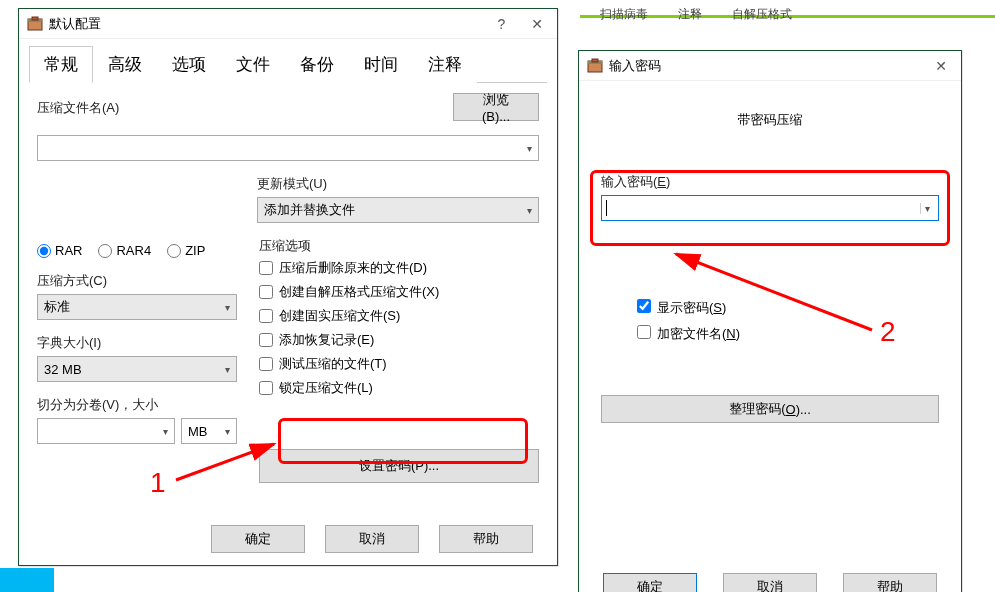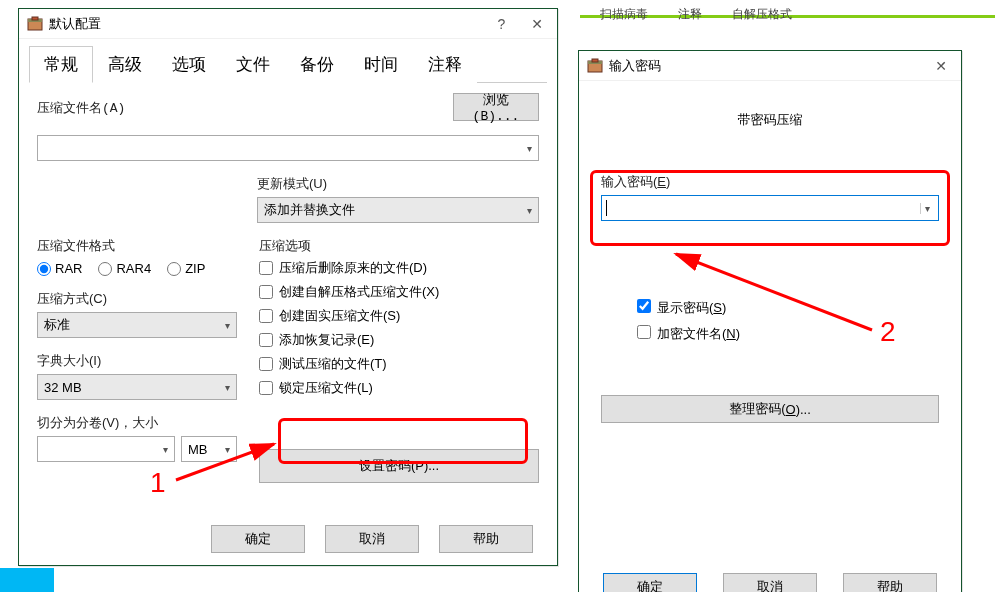--- a/index.html
+++ b/index.html
@@ -120,21 +120,20 @@
       font-size: 13px;
       display: inline-flex;
       align-items: center;
       justify-content: center;
     }
     
     .split-top {
       display: flex;
       align-items: flex-end;
       gap: 8px;
-      font-family: Liberation Mono, monospace;
     }
     .split-left { flex: 1; }
     
     .two-col {
       display: flex;
       gap: 22px;
       margin-top: 10px;
     }
     .col-l { width: 200px; }
     .col-r { flex: 1; }
@@ -268,21 +267,20 @@
       <span class="label">更新模式(U)</span>
       <div class="combo">
         <span>添加并替换文件</span>
         <span class="arrow">▾</span>
       </div>
     </div>
 
     <div class="two-col">
 
       <div class="col-l">
-        <span class="label">压缩文件格式</span>
         <div class="radio-row">
           <label>
               <input type="radio" name="fmt" checked="" style="">
               <span>RAR</span>
             </label>
           <label>
               <input type="radio" name="fmt" style="">
               <span>RAR4</span>
             </label>
           <label>

